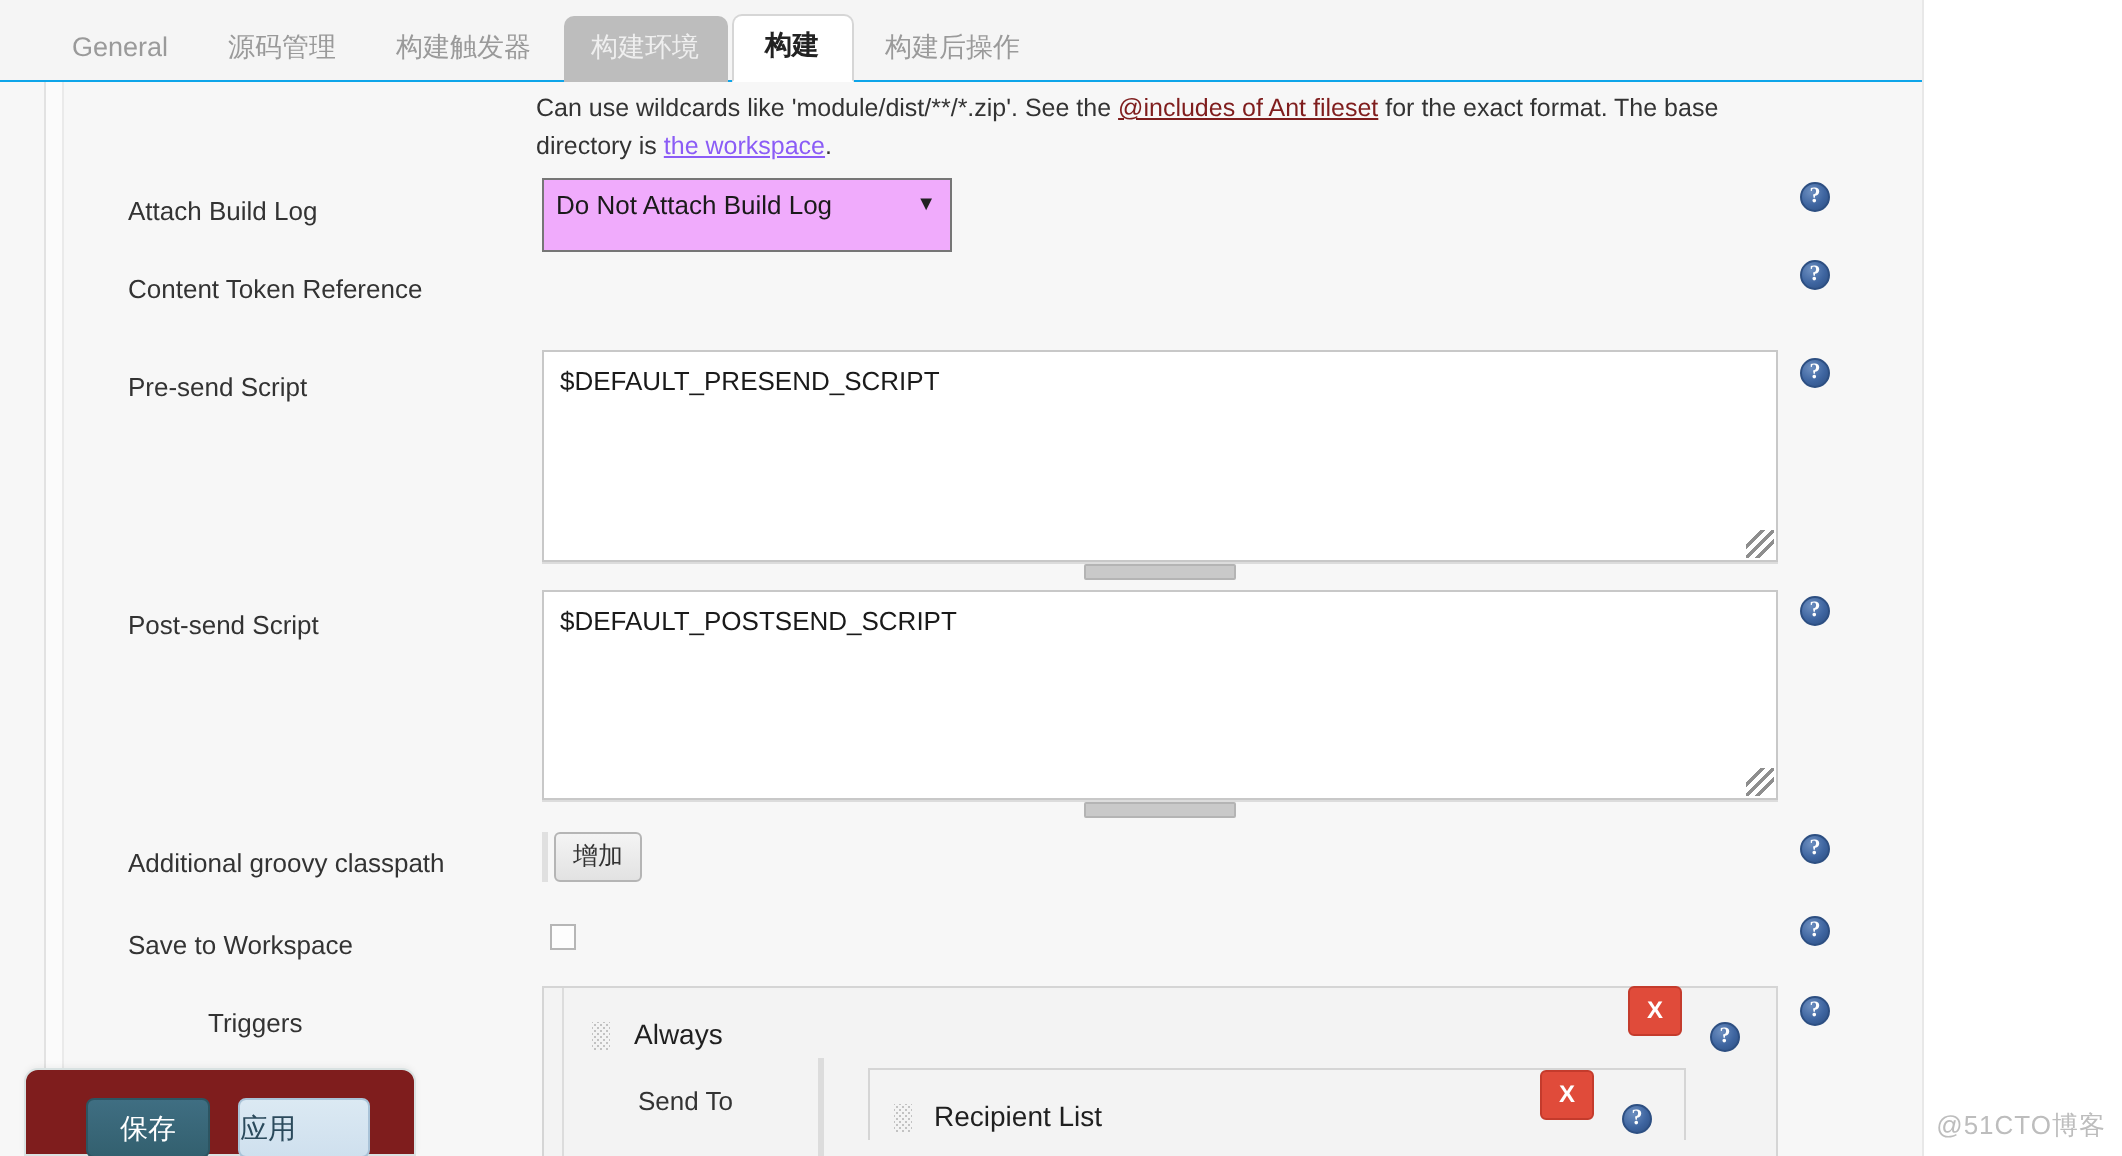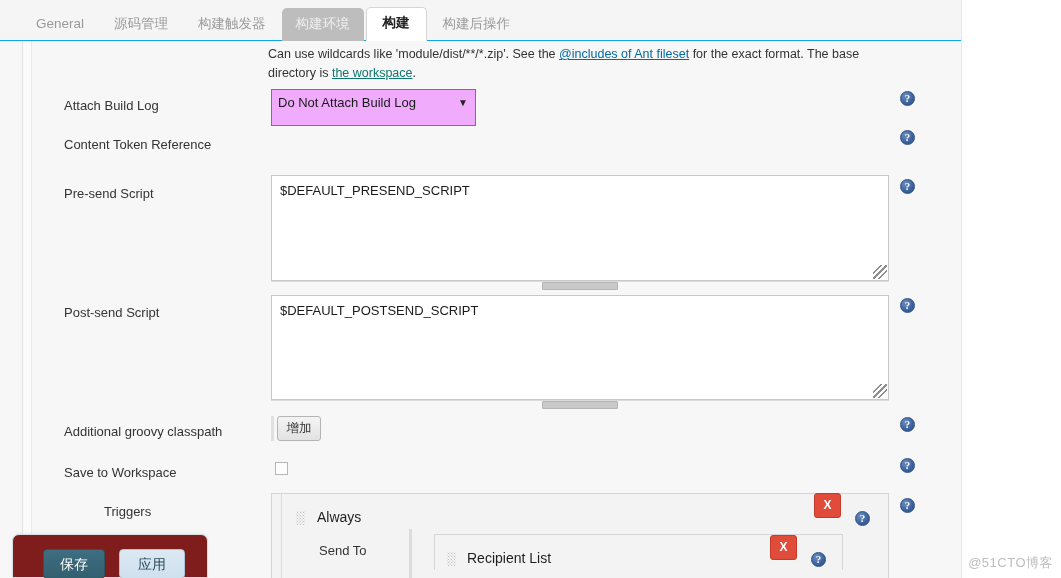--- a/index.html
+++ b/index.html
@@ -82,24 +82,24 @@
   
   .help-blurb {
     position: absolute;
     left: 268px; top: 4px;
     width: 625px;
     font-size: 12.5px;
     color: #333333;
     line-height: 1.55;
   }
   .help-blurb a {
-    color: #0369a1;
+    color: #7f1d1d;
     text-decoration: underline;
   }
-  .help-blurb a.wsp { color: #0f766e; }
+  .help-blurb a.wsp { color: #8b5cf6; }
 
   .row-label {
     position: absolute;
     left: 64px;
     font-size: 13px;
     color: #333333;
     white-space: nowrap;
   }
 
   .helpicon {
@@ -319,21 +319,20 @@
   .btn-apply {
     position: absolute;
     left: 106px; top: 14px;
     width: 66px; height: 30px;
     background: linear-gradient(#dbe9f3, #cfe0ee);
     border: 1px solid #a9c3d8;
     border-radius: 4px;
     box-sizing: border-box;
     color: #2b4a5c;
     font-size: 14px;
-    text-align: center;
     line-height: 28px;
     cursor: pointer;
   }
 
   .watermark {
     position: absolute;
     right: 8px; bottom: 6px;
     font-size: 13px;
     color: #bdbdbd;
     letter-spacing: 0.5px;

